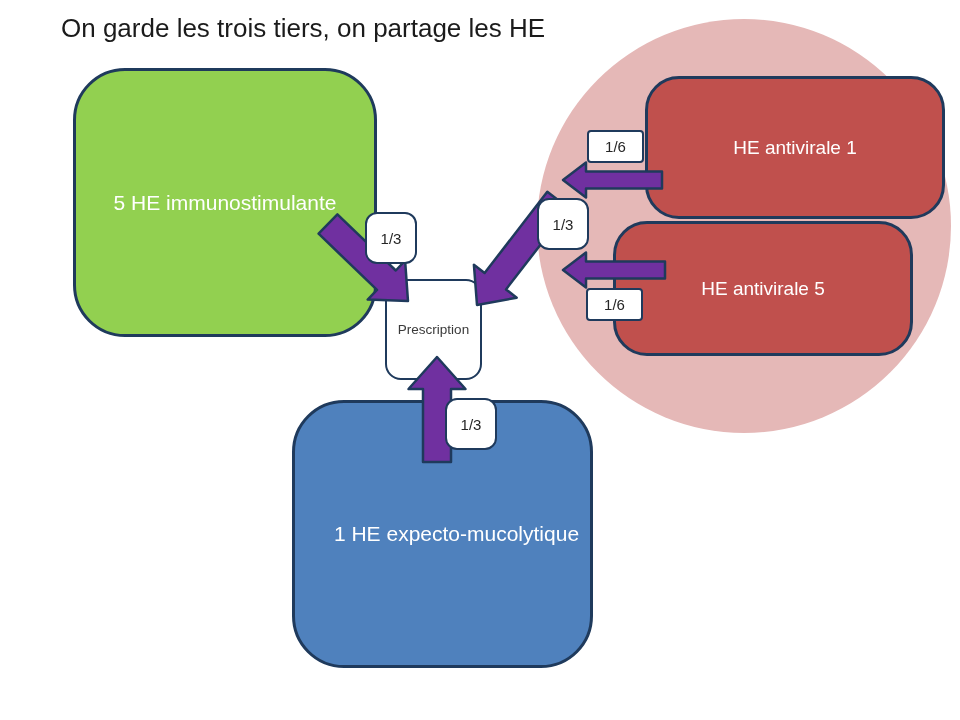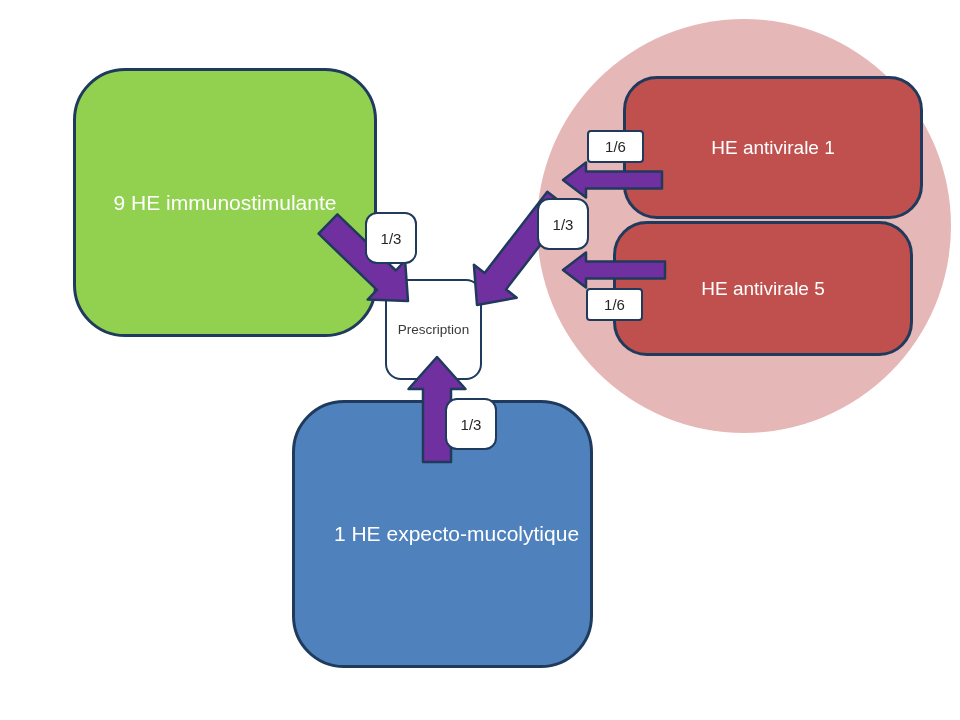--- a/index.html
+++ b/index.html
@@ -17,21 +17,21 @@
   }
   .node{
     display:flex;align-items:center;justify-content:center;text-align:center;
     color:#ffffff;border:3px solid var(--border,#1f3a5c);z-index:2;
   }
   #node-immuno{
     left:73px;top:68px;width:304px;height:269px;border-radius:52px;
     background:var(--green,#92d050);font-size:21px;
   }
   #node-antiviral1{
-    left:623px;top:76px;width:300px;height:143px;border-radius:34px;
+    left:645px;top:76px;width:300px;height:143px;border-radius:34px;
     background:var(--red,#c0504d);font-size:19px;
   }
   #node-antiviral2{
     left:613px;top:221px;width:300px;height:135px;border-radius:34px;
     background:var(--red,#c0504d);font-size:19px;
   }
   #node-expecto{
     left:292px;top:400px;width:301px;height:268px;border-radius:52px;
     background:var(--blue,#4f81bd);font-size:21px;padding-left:28px;
   }
@@ -59,25 +59,26 @@
   #fr-antiviral-group{left:537px;top:198px;}
   #fr-expecto{left:445px;top:398px;}
   #fr-antiviral1{left:587px;top:130px;}
   #fr-antiviral2{left:586px;top:288px;}
 </style>
 </head>
 <body>
 
 <div id="slide">
 
+  <div class="abs" id="title">On garde les trois tiers, on partage les HE</div>
 
   <div class="abs" id="pink-circle"></div>
 
   <div class="abs node" id="node-immuno">
-    <span>9 HE immunostimulante</span>
+    <span>5 HE immunostimulante</span>
   </div>
 
   <div class="abs node" id="node-antiviral1">
     <span>HE antivirale 1</span>
   </div>
 
   <div class="abs node" id="node-antiviral2">
     <span>HE antivirale 5</span>
   </div>
 

